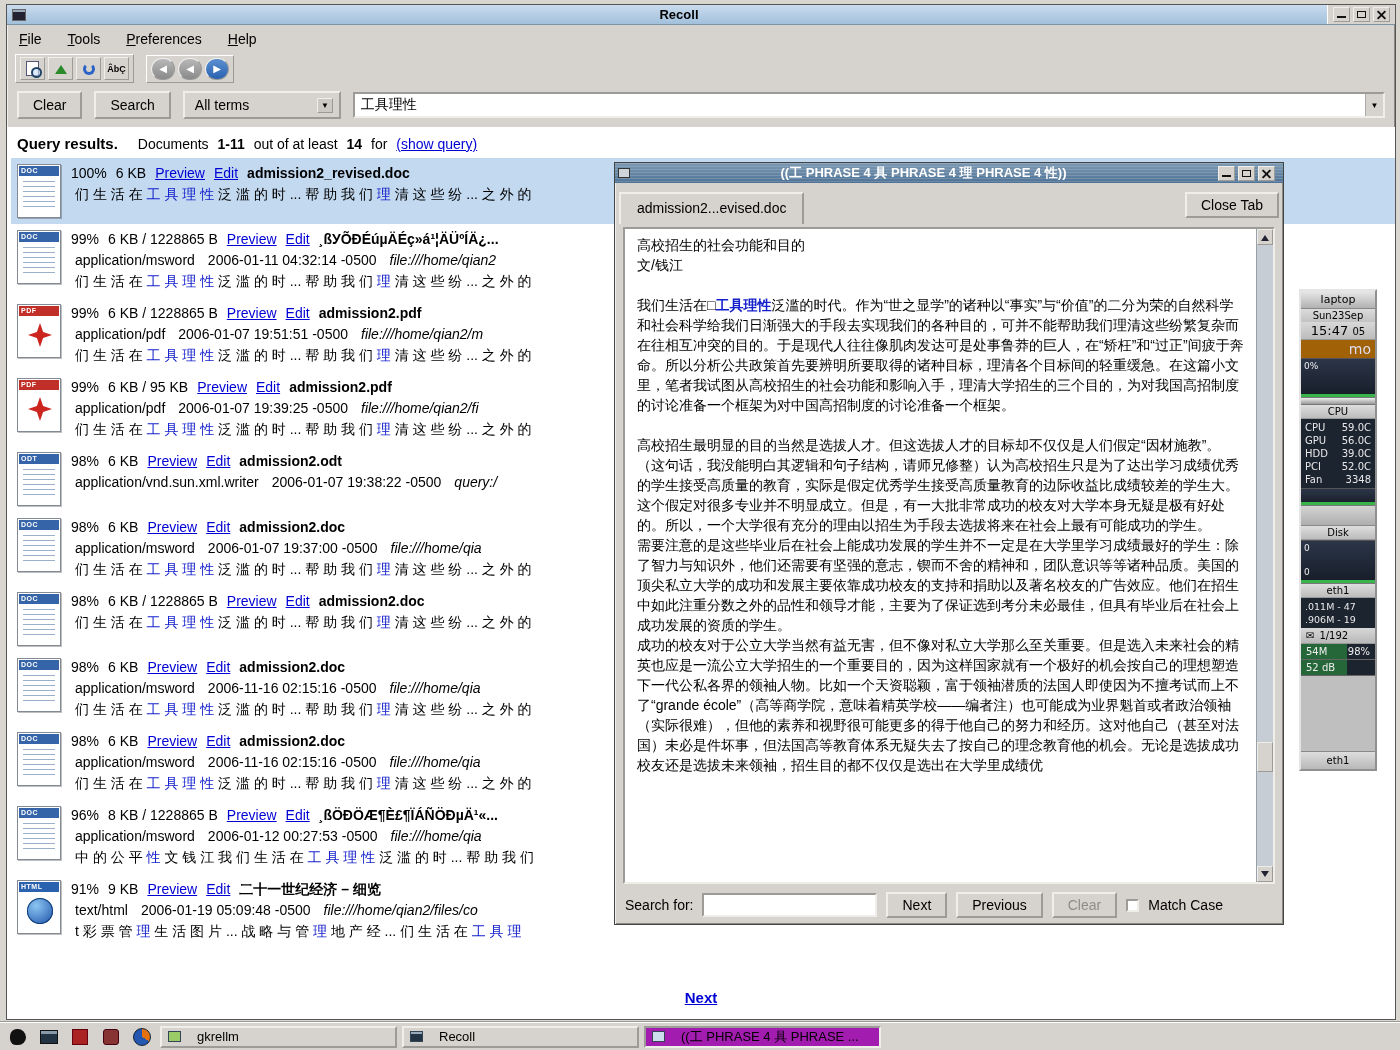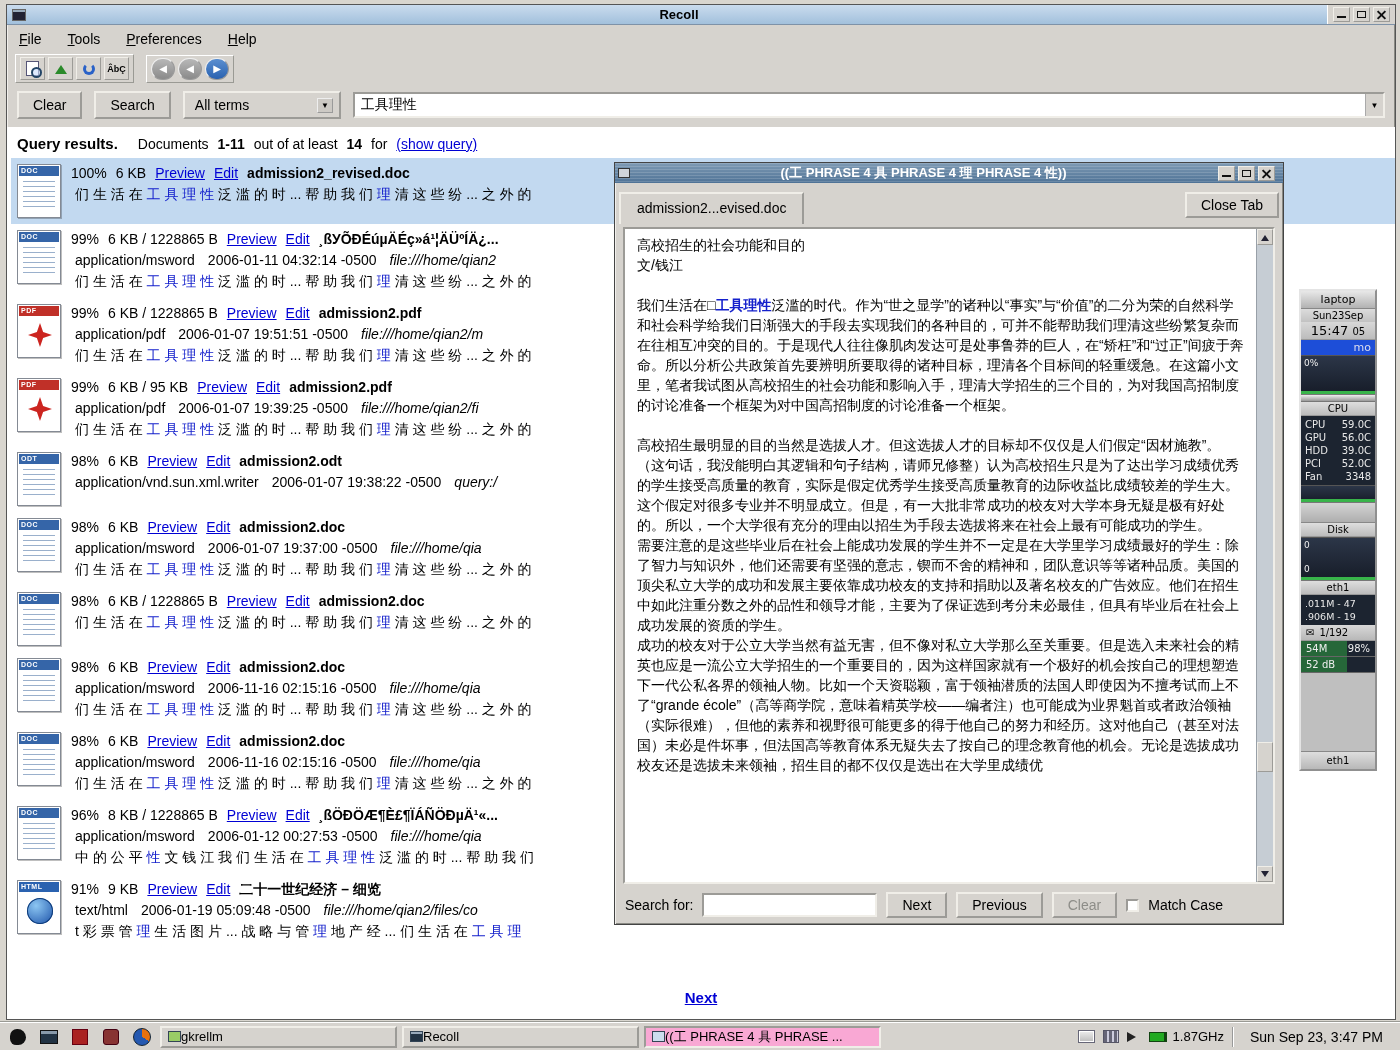--- a/index.html
+++ b/index.html
@@ -108,21 +108,21 @@
 .btn.disabled{color:#8d8d88;}
 .cb{width:13px;height:13px;border:2px inset #f0eee8;background:#fff;display:inline-block;}
 
 
 .gk{position:absolute;left:1299px;top:289px;width:78px;height:482px;background:#bfbfbf;border:2px outset #e4e4e4;
     display:flex;flex-direction:column;font-family:"DejaVu Sans",sans-serif;font-size:10px;overflow:hidden;z-index:6;}
 .gk-host{background:linear-gradient(#e8e8e8,#b2b2b2);text-align:center;font-size:11px;padding:2px 0;border-bottom:1px solid #888;}
 .gk-date{background:linear-gradient(#dcdcdc,#c2c2c2);text-align:center;padding:1px 0;}
 .gk-time{background:linear-gradient(#d8d8d8,#bcbcbc);text-align:center;font-size:13px;padding:1px 0;border-bottom:1px solid #999;}
 .gk-sec{font-size:10px;}
-.gk-strip{background:#1d4ed8;color:#dde;text-align:right;padding:1px 4px;font-size:11px;}
+.gk-strip{background:#a16207;color:#dde;text-align:right;padding:1px 4px;font-size:14px;}
 .gk-chart{position:relative;background:linear-gradient(#2c3648,#161c28);border-top:1px solid #555;border-bottom:1px solid #777;}
 .gk-chart::after{content:"";position:absolute;left:0;right:0;bottom:0;height:3px;background:#38b44a;}
 .cpu-chart{height:40px;}
 .chart-sm{height:18px;}
 .disk-chart{height:44px;}
 .gk-pct{position:absolute;left:3px;top:2px;color:#eee;font-size:9px;}
 .gk-pct2{position:absolute;left:3px;bottom:6px;color:#eee;font-size:9px;}
 .gk-krell{height:7px;background:linear-gradient(#eee,#999);border-bottom:1px solid #777;}
 .gk-label{background:linear-gradient(#dedede,#bcbcbc);text-align:center;padding:1px 0;border-bottom:1px solid #999;}
 .gk-dark{background:#1c2430;color:#e8e8e8;padding:2px 4px;}
@@ -137,23 +137,23 @@
 
 
 .taskbar{position:absolute;left:0;bottom:0;width:1400px;height:28px;background:#d6d3ce;border-top:1px solid #fff;
     box-shadow:0 -1px 0 #9a9a94;display:flex;align-items:center;gap:5px;padding:0 5px;z-index:10;}
 .launch{width:26px;height:24px;display:flex;align-items:center;justify-content:center;}
 .li-paw{width:16px;height:16px;background:#111;border-radius:50% 60% 55% 45%;}
 .li-term{width:18px;height:14px;background:#234;border:1px solid #111;box-shadow:inset 0 3px 0 #89a;}
 .li-red{width:16px;height:16px;background:#a22;border:1px solid #601;}
 .li-red2{width:16px;height:16px;background:#833;border:1px solid #401;border-radius:3px;}
 .li-ffx{width:18px;height:18px;border-radius:50%;background:conic-gradient(#e8710f 0 120deg,#2458b0 120deg 360deg);border:1px solid #123;}
-.task{width:237px;height:22px;border:2px outset #f0eee8;background:#d6d3ce;display:flex;align-items:center;gap:0;
+.task{width:237px;height:22px;border:2px outset #f0eee8;background:#d6d3ce;display:flex;align-items:center;gap:16px;
       padding:0 6px;font-size:13px;overflow:hidden;white-space:nowrap;}
-.task.active{border-style:inset;background:#f9a8d4;}
+.task.active{border-style:inset;background:#a21caf;}
 .ticon{width:13px;height:11px;flex:0 0 13px;border:1px solid #345;}
 .t1{background:#9c6;} .t2{background:#234;box-shadow:inset 0 2px 0 #9ab;} .t3{background:#cde;}
 .tlabel{overflow:hidden;text-overflow:ellipsis;}
 .tray{margin-left:auto;display:flex;align-items:center;gap:8px;padding-right:4px;}
 .tray-ic{display:inline-block;}
 .kb{width:17px;height:13px;background:linear-gradient(#eee,#bbb);border:1px solid #667;box-shadow:inset 0 0 0 1px #fff;}
 .grid{width:16px;height:13px;background:repeating-linear-gradient(90deg,#667 0 3px,#ccd 3px 5px);border:1px solid #556;}
 .spk{width:0;height:0;border:5px solid transparent;border-left:9px solid #222;}
 .bat{width:16px;height:10px;background:#2a2;border:1px solid #141;box-shadow:2px 0 0 #141;}
 .freq{font-size:13px;}
@@ -551,22 +551,13 @@
   </span>
   <span class="task">
     <span class="ticon t2"></span>
     <span class="tlabel">Recoll</span>
   </span>
   <span class="task active">
     <span class="ticon t3"></span>
     <span class="tlabel">((工 PHRASE 4 具 PHRASE ...</span>
   </span>
 
-  <span class="tray">
-    <span class="tray-ic kb"></span>
-    <span class="tray-ic grid"></span>
-    <span class="tray-ic spk"></span>
-    <span class="tray-ic bat"></span>
-    <span class="freq">1.87GHz</span>
-    <span class="tsep"></span>
-    <span class="clock">Sun Sep 23,  3:47 PM</span>
-  </span>
 </div>
 
 </body></html>

